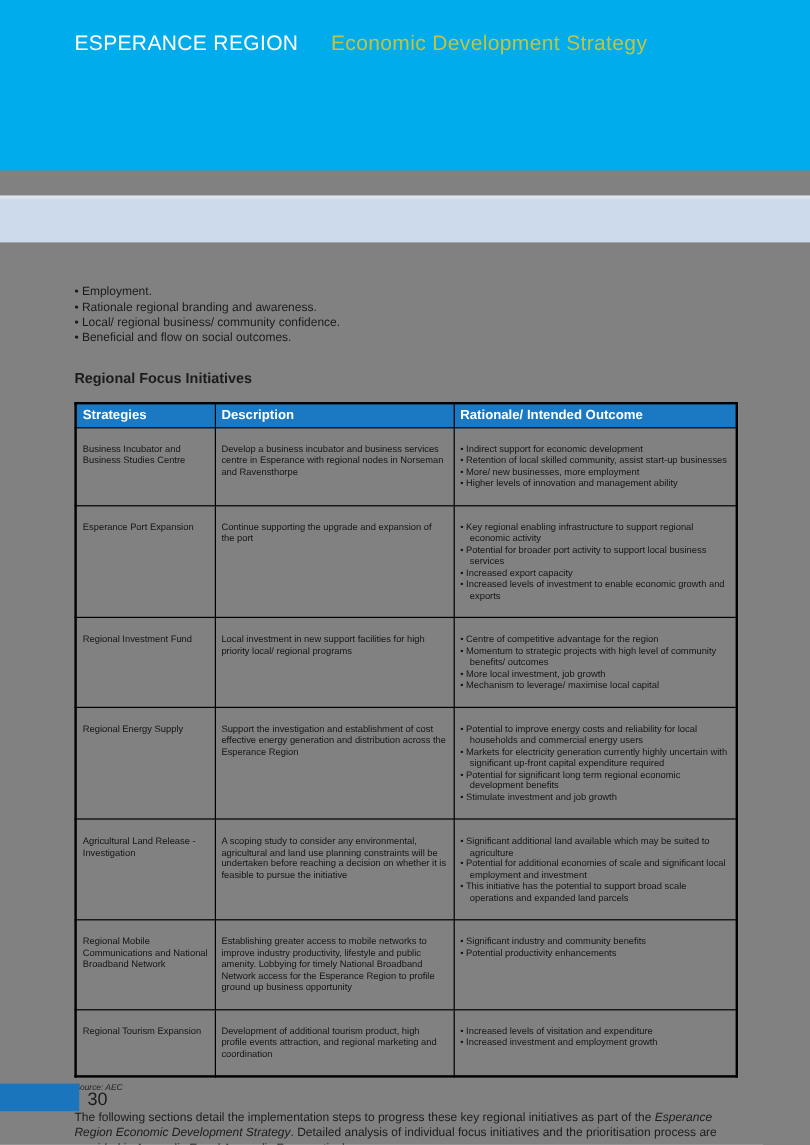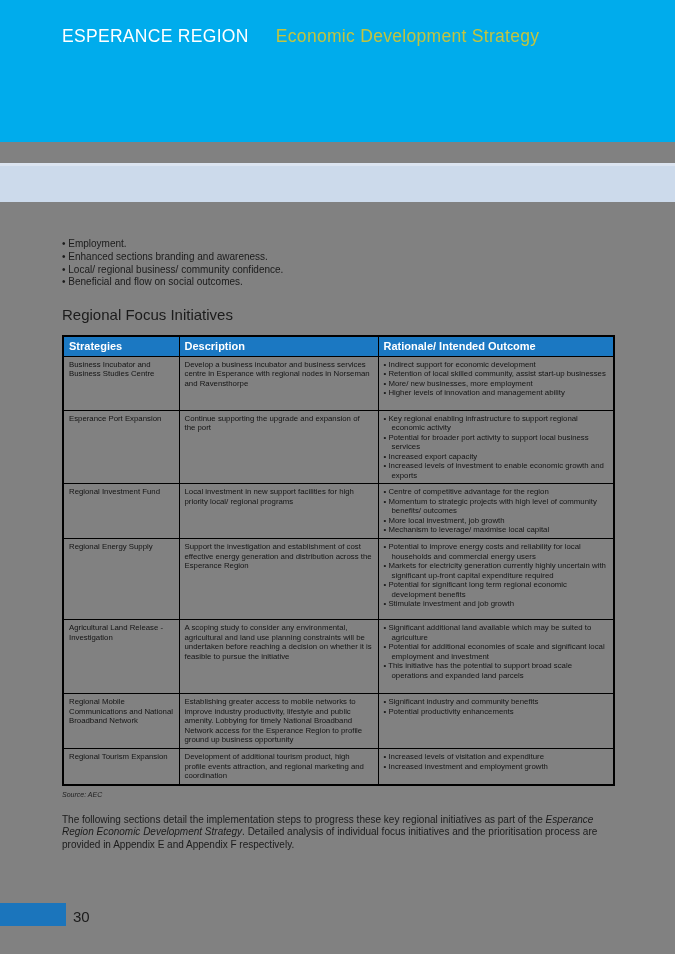--- a/index.html
+++ b/index.html
@@ -26,38 +26,38 @@
     border-top:3px solid #dbe4f0;
   }
   
   .content {
     position:absolute; left:62px; top:226px; width:551px;
     color:#1b1b1b; font-size:10px; line-height:12.8px;
   }
   .intro-paragraph { }
   .bullet-list { margin-top:12px; }
   .bullet-line { line-height:12.8px; }
-  .table-heading { margin-top:20px; font-weight:normal; font-size:15px; }
+  .table-heading { margin-top:20px; font-weight:bold; font-size:12px; }
   
   #initiatives-table {
     margin-top:13px; width:551px; table-layout:fixed;
     border-collapse:collapse; border:2px solid #000;
   }
   #initiatives-table col.c1 { width:116px; }
   #initiatives-table col.c2 { width:199px; }
   #initiatives-table col.c3 { width:236px; }
   #initiatives-table th {
     background:var(--table-head-blue,#1B78C2); color:#ffffff;
     font-size:11px; font-weight:bold; text-align:left;
     padding:3px 5px; height:20px; border:1px solid #000;
     vertical-align:middle;
   }
   #initiatives-table td {
     border:1px solid #000; vertical-align:top;
-    padding:3px 5px; font-size:7.8px; line-height:9.5px; color:#141414;
+    padding:13px 5px; font-size:7.8px; line-height:9.5px; color:#141414;
   }
   #initiatives-table tbody tr:nth-child(1){ height:54px; }
   #initiatives-table tbody tr:nth-child(2){ height:71px; }
   #initiatives-table tbody tr:nth-child(3){ height:55px; }
   #initiatives-table tbody tr:nth-child(4){ height:81px; }
   #initiatives-table tbody tr:nth-child(5){ height:74px; }
   #initiatives-table tbody tr:nth-child(6){ height:55px; }
   #initiatives-table tbody tr:nth-child(7){ height:26px; }
   .cell-bullet { padding-left:8px; text-indent:-8px; }
   .source-note { margin-top:3px; font-size:7px; font-style:italic; color:#222; }
@@ -85,21 +85,21 @@
     </div>
   </div>
 
   <div class="band-light"></div>
 
   <div class="content">
 
 
     <div class="bullet-list">
         <div class="bullet-line">• Employment.</div>
-        <div class="bullet-line">• Enhanced sections branding and awareness.</div>
+        <div class="bullet-line">• Rationale regional branding and awareness.</div>
         <div class="bullet-line">• Local/ regional business/ community confidence.</div>
         <div class="bullet-line">• Beneficial and flow on social outcomes.</div>
       </div>
 
     <div class="table-heading">Regional Focus Initiatives</div>
 
     <table id="initiatives-table">
       <colgroup>
           <col class="c1">
           <col class="c2">

